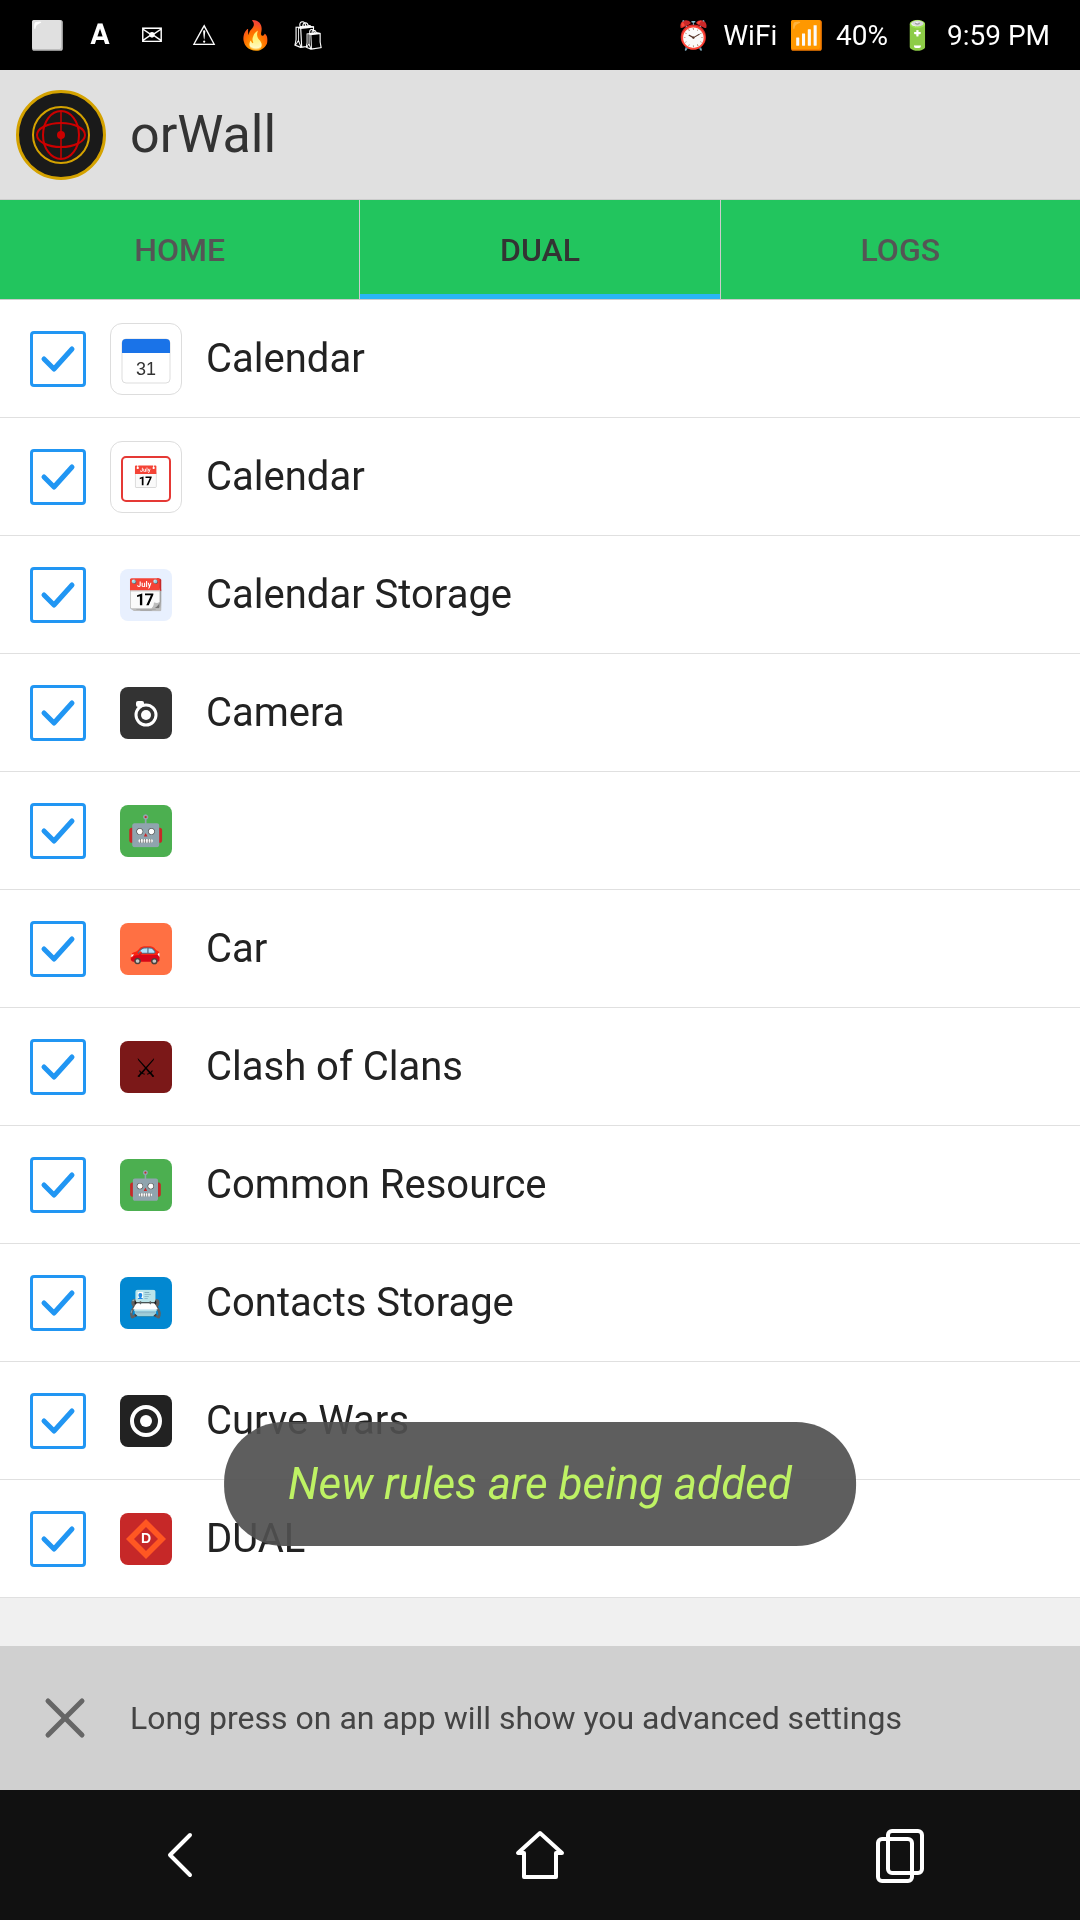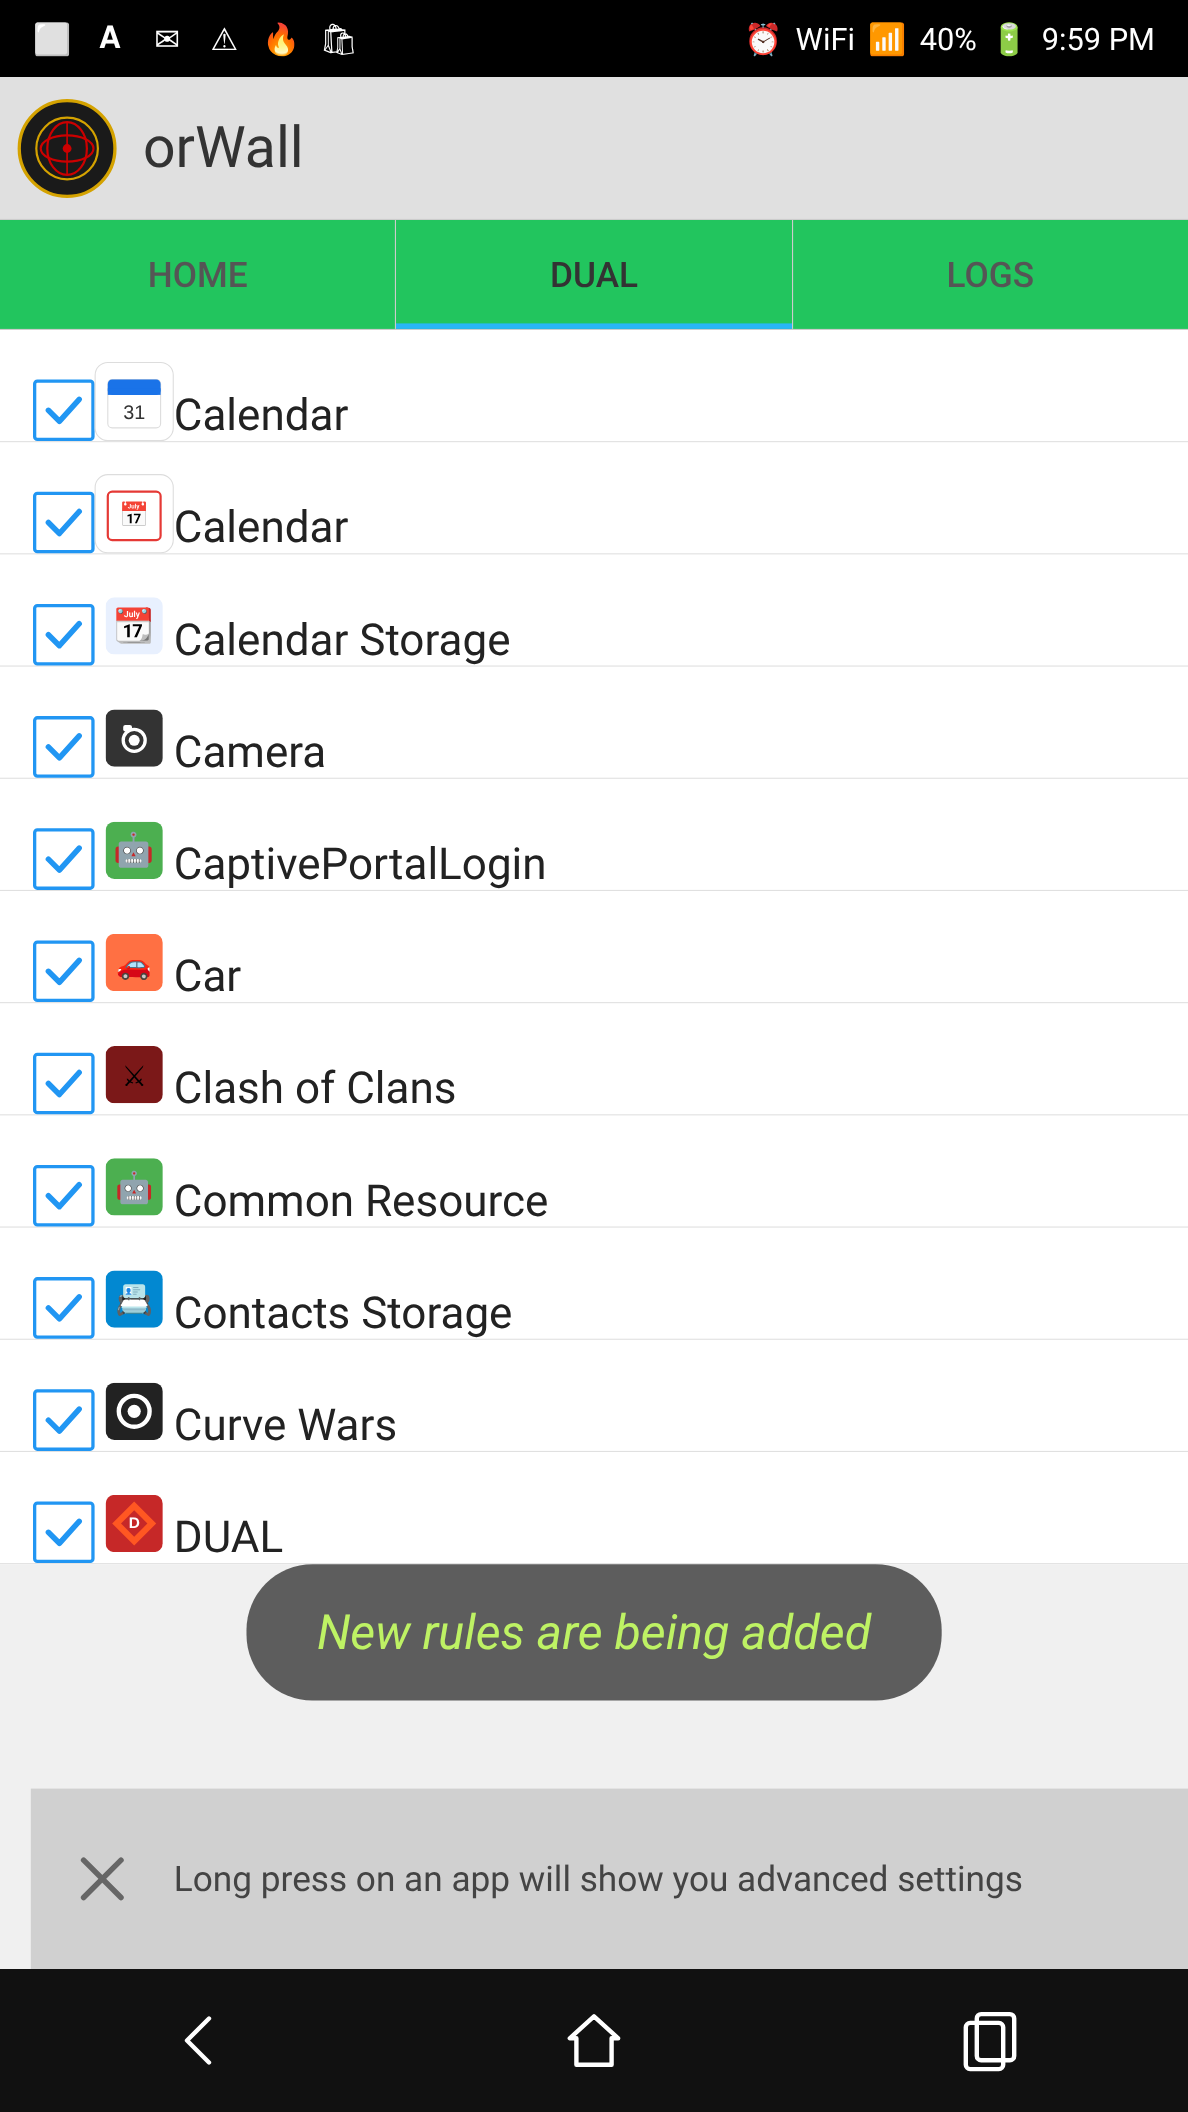--- a/index.html
+++ b/index.html
@@ -102,25 +102,26 @@
       height: 5px;
       background: #29b6f6;
     }
 
     
     .app-list {
       background: #fff;
       overflow: hidden;
     }
     .app-item {
-      height: 102px;
-      display: flex;
-      align-items: flex-end;
+      height: 118px;
+      display: flex;
+      align-items: center;
       padding: 0 30px;
       border-bottom: 1px solid #e0e0e0;
+      gap: 24px;
     }
     .checkbox {
       width: 56px;
       height: 56px;
       border: 3px solid #2196f3;
       border-radius: 4px;
       background: #fff;
       display: flex;
       align-items: center;
       justify-content: center;
@@ -178,27 +179,26 @@
       z-index: 100;
       font-style: italic;
     }
 
     
     .bottom-hint {
       position: absolute;
       bottom: 130px;
       left: 0;
       right: 0;
-      height: 164px;
+      height: 144px;
       background: #d0d0d0;
       display: flex;
       align-items: center;
       padding: 0 30px;
       gap: 30px;
-      margin-left: 28px;
     }
     .close-btn {
       width: 70px;
       height: 70px;
       display: flex;
       align-items: center;
       justify-content: center;
       flex-shrink: 0;
     }
     .hint-text {
@@ -342,21 +342,20 @@
       <svg class="checkmark" viewBox="0 0 40 40">
         <polyline points="6,20 16,30 34,10" fill="none" stroke="#2196f3" stroke-width="5" stroke-linecap="round" stroke-linejoin="round"></polyline>
       </svg>
     </div>
     <div class="app-icon icon-captive" style="background:none;">
       <svg width="52" height="52" viewBox="0 0 52 52">
           <rect x="0" y="0" width="52" height="52" rx="8" fill="#4caf50"></rect>
           <text x="26" y="36" text-anchor="middle" font-size="30" font-family="Arial">🤖</text>
         </svg>
     </div>
-    <span class="app-name">CaptivePortalLogin</span>
   </div>
     <div class="app-item">
     <div class="checkbox checked">
       <svg class="checkmark" viewBox="0 0 40 40">
         <polyline points="6,20 16,30 34,10" fill="none" stroke="#2196f3" stroke-width="5" stroke-linecap="round" stroke-linejoin="round"></polyline>
       </svg>
     </div>
     <div class="app-icon icon-car" style="background:none;">
       <svg width="52" height="52" viewBox="0 0 52 52">
           <rect x="0" y="0" width="52" height="52" rx="8" fill="#ff7043"></rect>

